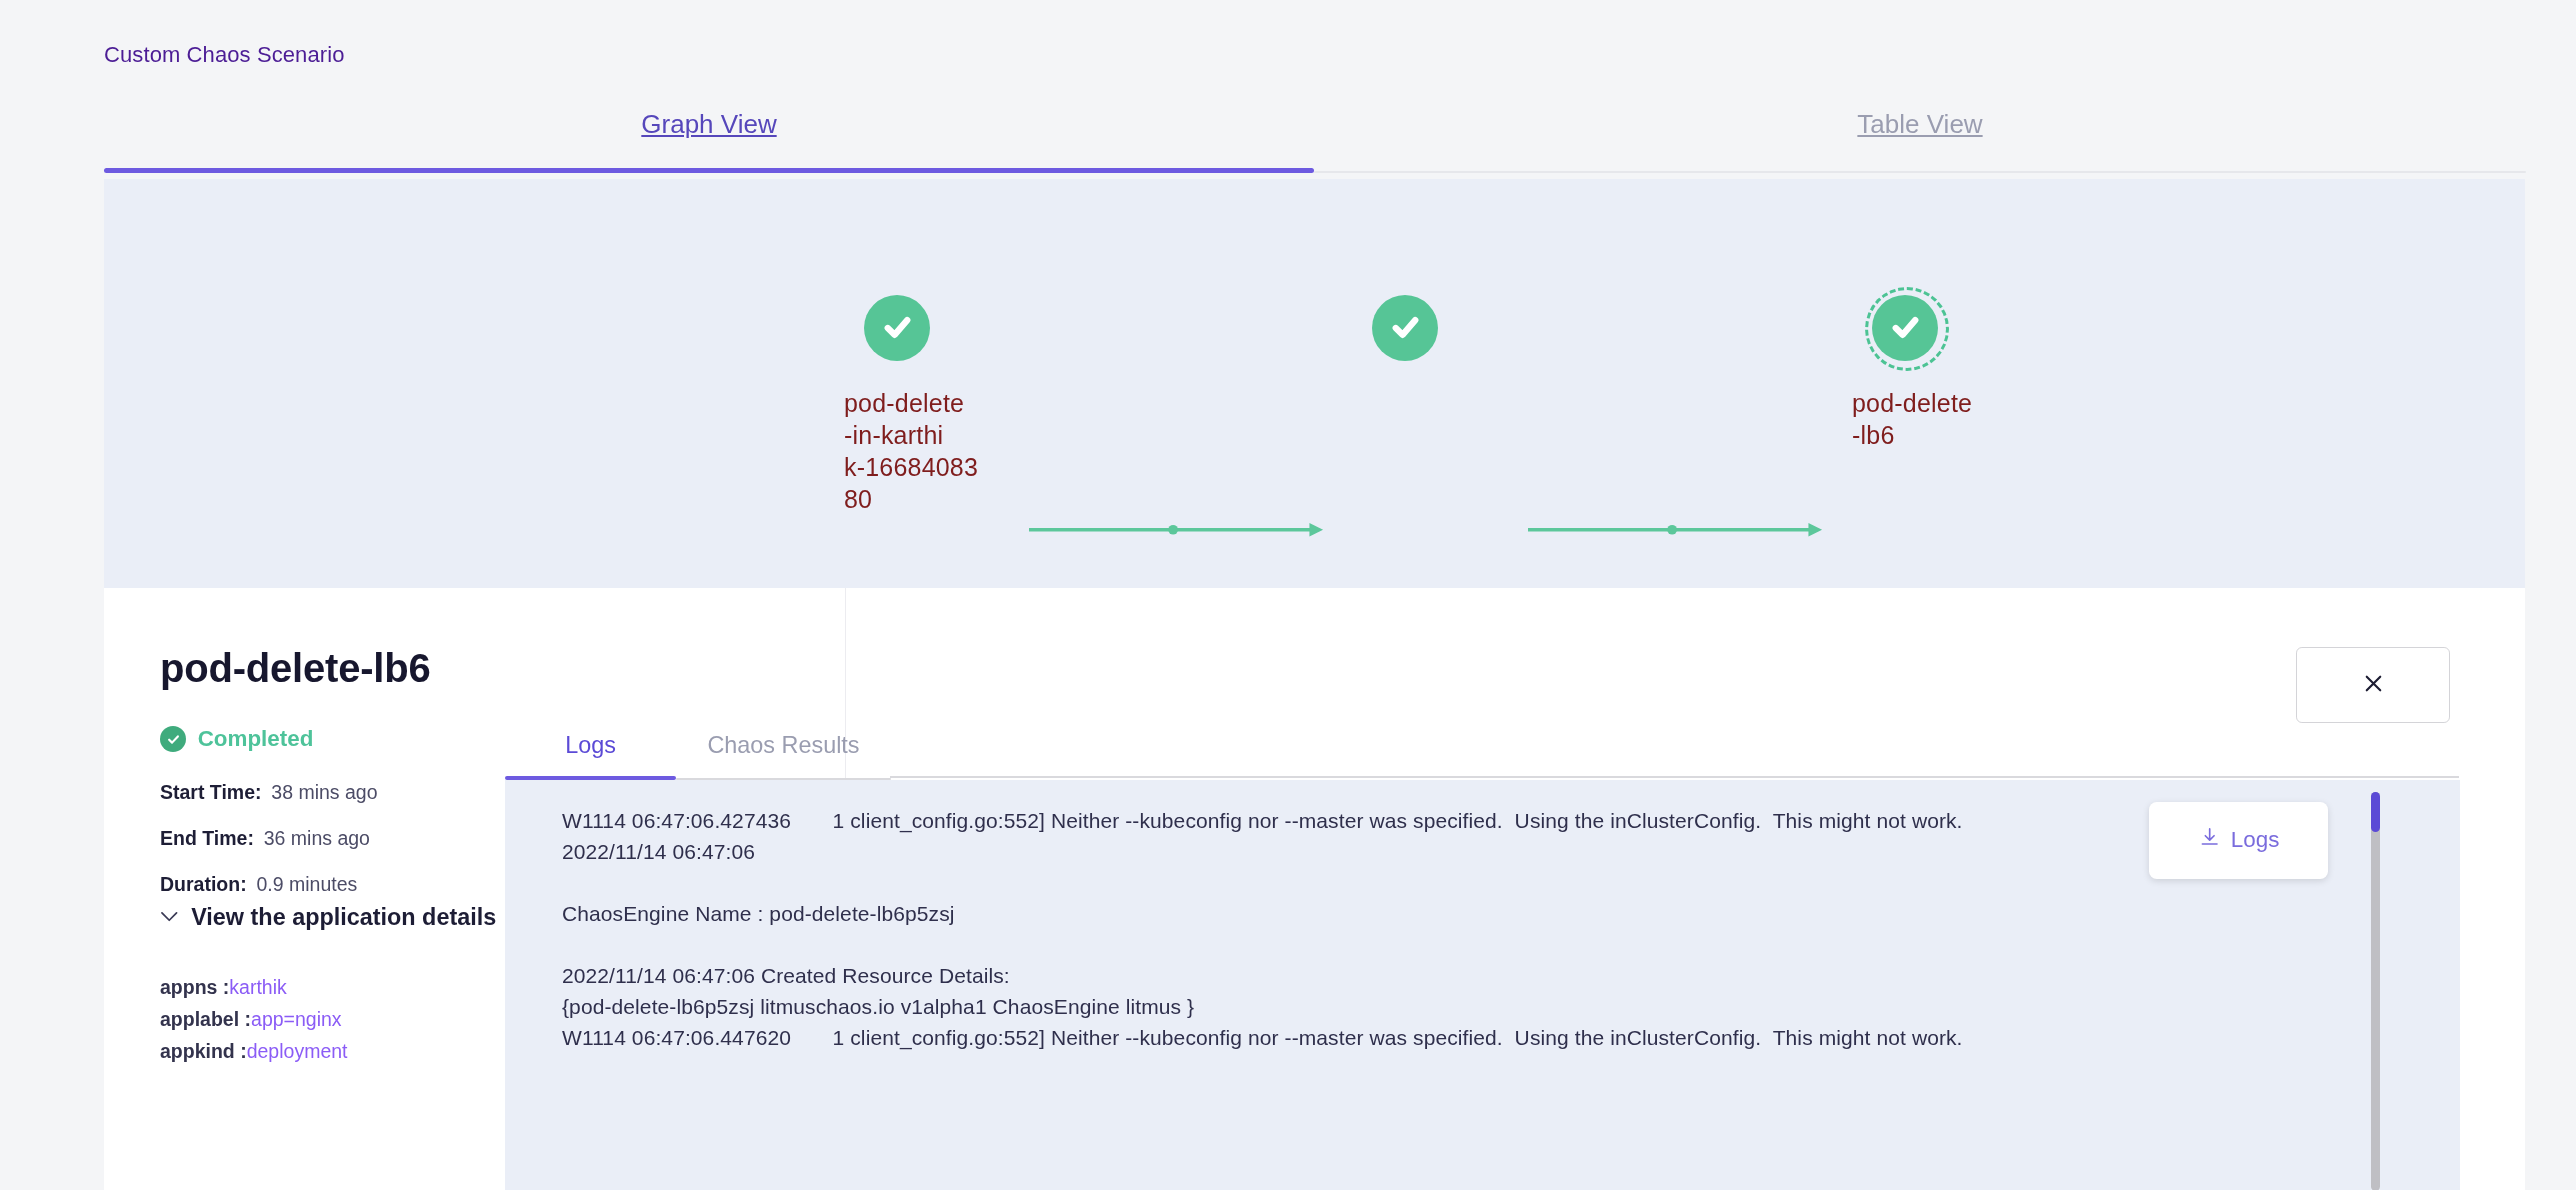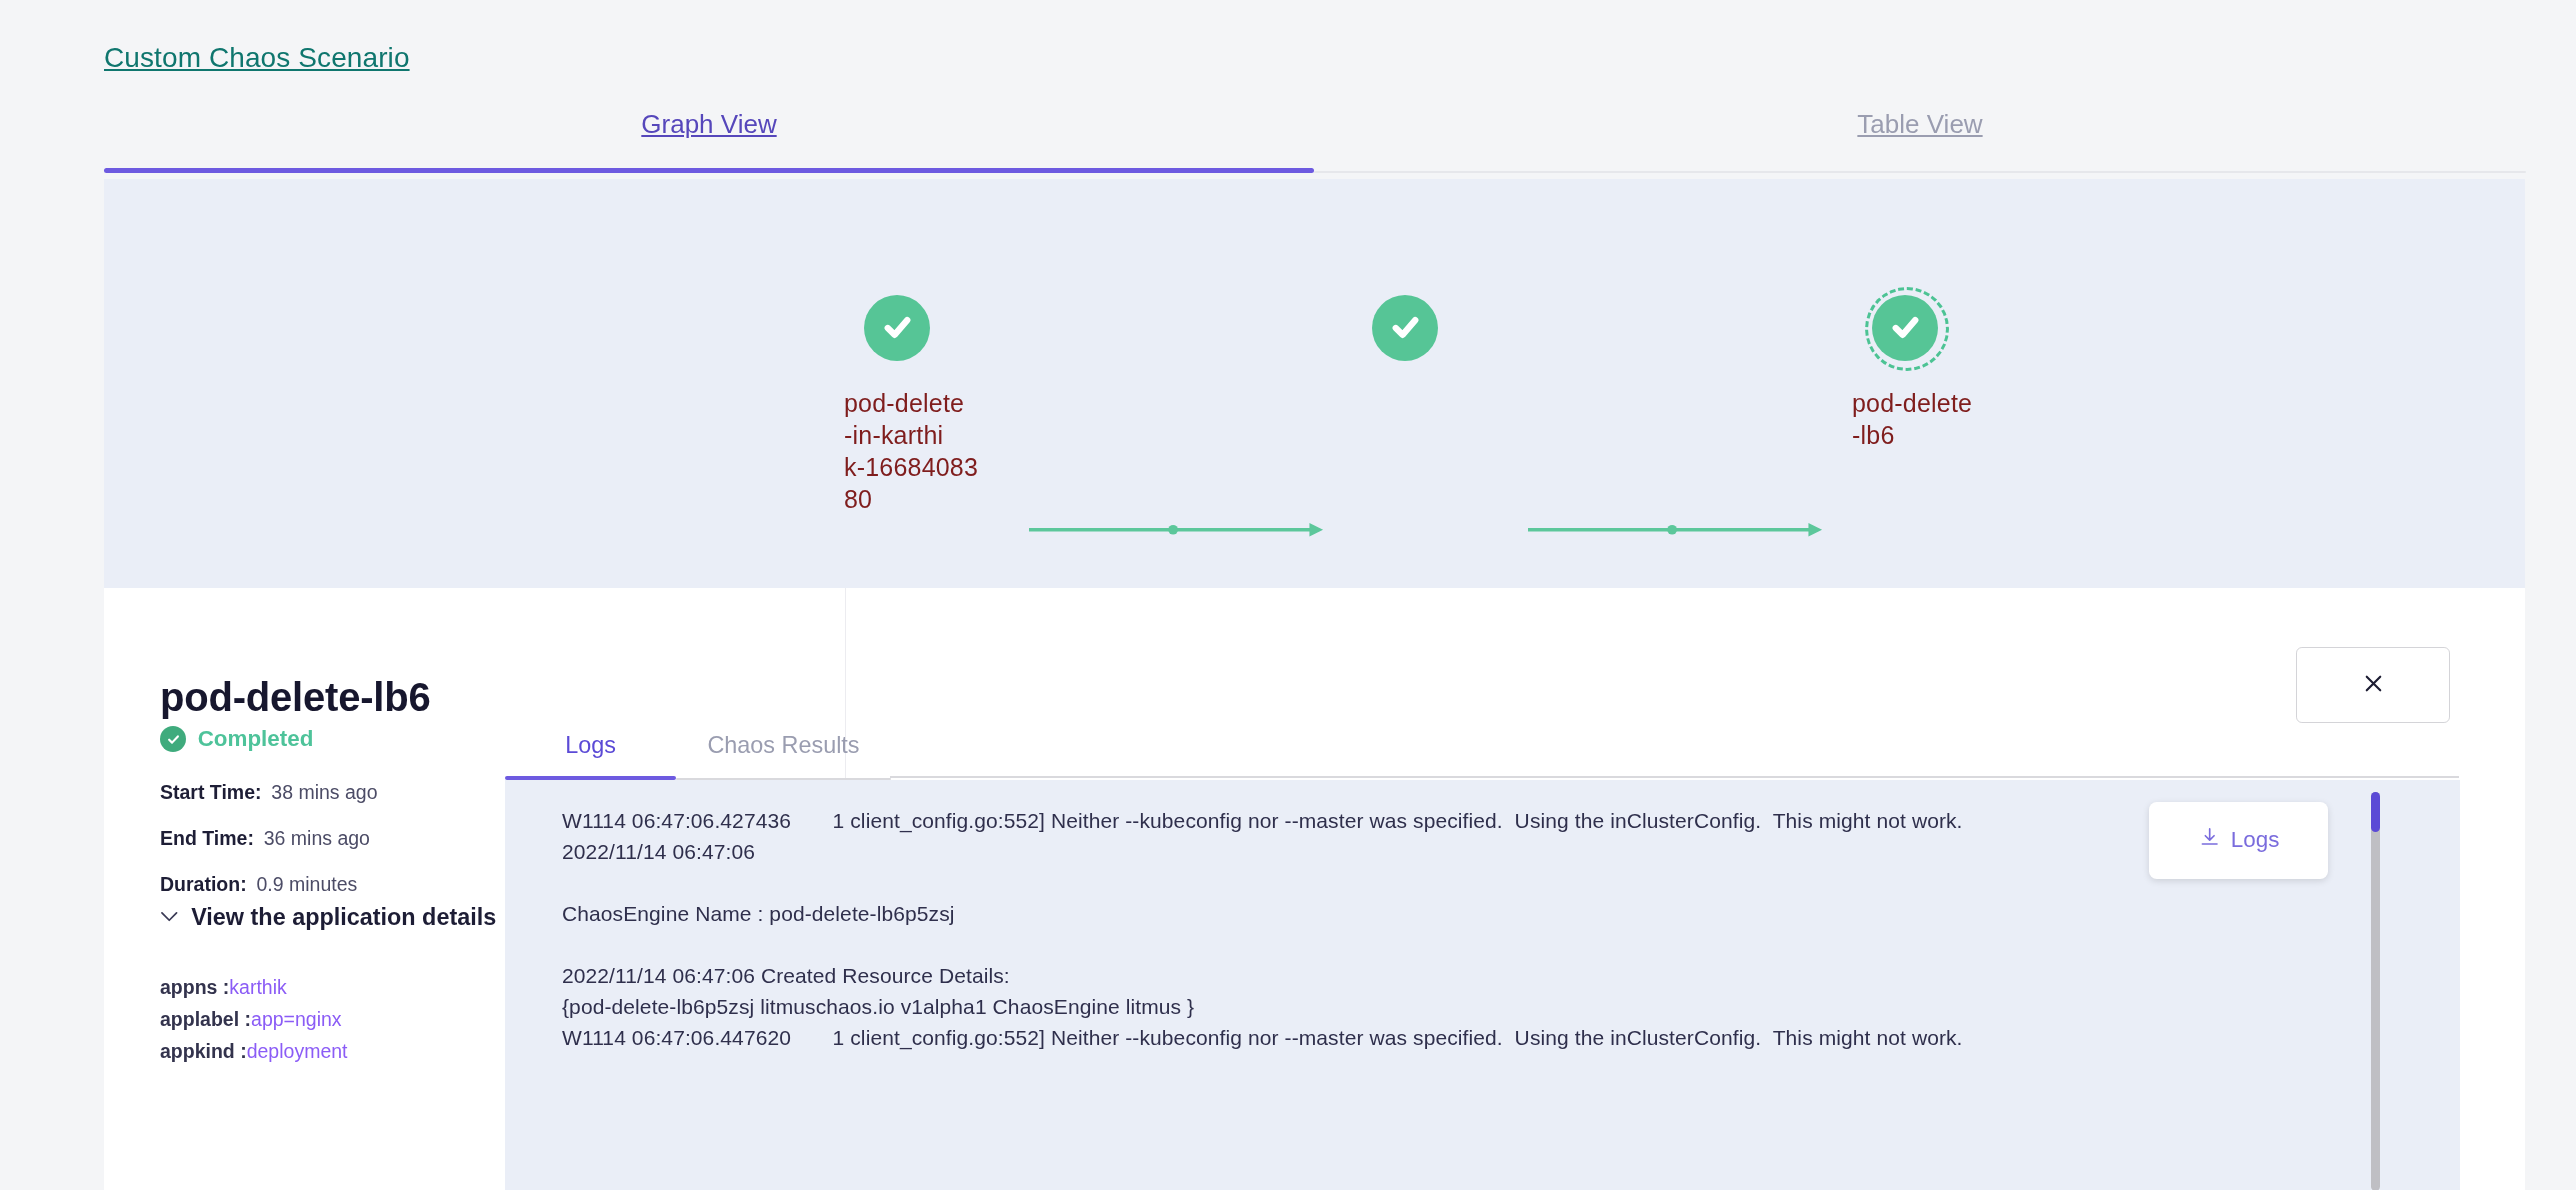--- a/index.html
+++ b/index.html
@@ -14,24 +14,23 @@
     overflow: hidden;
     position: relative;
     -webkit-font-smoothing: antialiased;
   }
 
   
   #breadcrumb {
     position: absolute;
     left: 104px;
     top: 42px;
-    font-size: 28px;
-    color: #0f766e;
+    font-size: 22px;
+    color: #4c1d95;
     letter-spacing: 0.1px;
-    text-decoration: underline;
   }
 
   
   #view-tabs {
     position: absolute;
     left: 104px;
     top: 93px;
     width: 2422px;
     height: 83px;
   }
@@ -139,21 +138,20 @@
     background: #ffffff;
   }
   #detail-title {
     position: absolute;
     left: 56px;
     top: 58px;
     font-size: 40px;
     font-weight: bold;
     color: #17172e;
     letter-spacing: -0.2px;
-    margin-top: 29px;
   }
   #status-row {
     position: absolute;
     left: 56px;
     top: 138px;
     display: flex;
     align-items: center;
     gap: 11.7px;
   }
   #status-icon {

